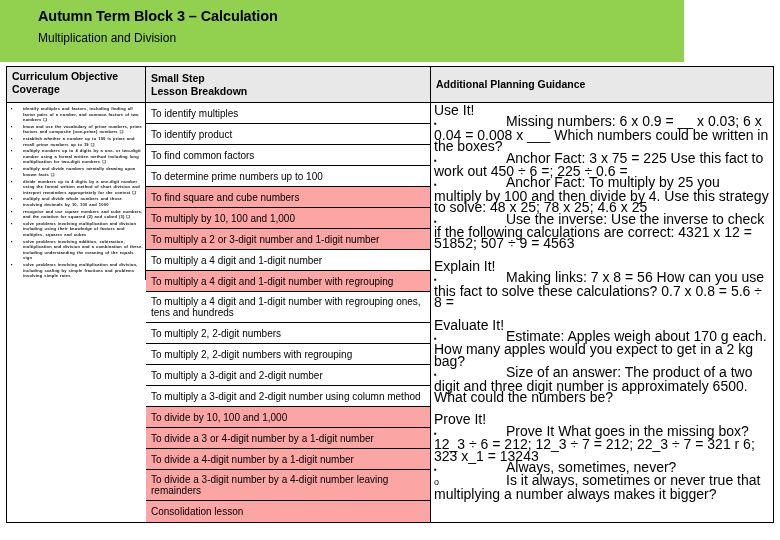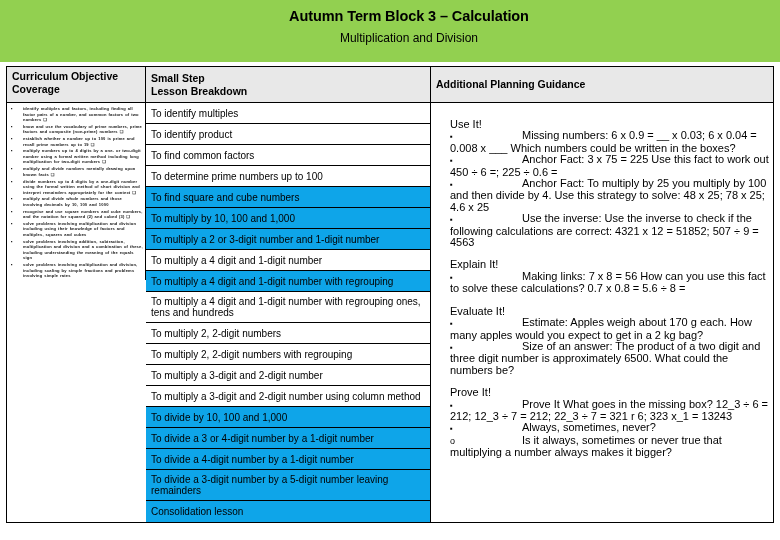--- a/index.html
+++ b/index.html
@@ -13,24 +13,23 @@
   #page {
     position: relative;
     width: 780px; height: 540px;
     background: #ffffff;
   }
 
   
   .banner {
     position: absolute;
     left: 0; top: 0;
-    width: 780px; height: 62px;
+    width: 684px; height: 62px;
     background: #92d050;
     padding: 6px 0 0 38px;
-    text-align: center;
   }
   .banner-title {
     font-size: 14.5px;
     font-weight: bold;
     color: #000000;
     line-height: 20px;
     letter-spacing: -0.1px;
     white-space: nowrap;
   }
   .banner-subtitle {
@@ -96,30 +95,29 @@
   .step {
     border-bottom: 1.5px solid #000;
     font-size: 10px;
     line-height: 11px;
     color: #000;
     padding: 4px 4px 4px 5px;
     min-height: 21px;
     display: flex;
     align-items: center;
   }
-  .step.shaded { background: #0ea5e9; }
+  .step.shaded { background: #fca5a5; }
   .step:last-child { border-bottom: none; }
 
   
   .guid-body {
-    padding: 16px 4px 0 3px;
-    font-size: 11px;
+    padding: 2px 4px 0 3px;
+    font-size: 14px;
     line-height: 11.4px;
     color: #000;
-    margin-left: 16px;
   }
   .guid-head { margin: 0 0 0 0; }
   .guid-blank { height: 11px; }
   .guid-li { display: block; text-indent: 0; }
   .guid-li .mk { display: inline-block; width: 72px; }
   .guid-li .mk.sq::before { content: "\25AA"; font-size: 8px; }
   .guid-li .mk.circ::before { content: "o"; font-size: 9px; }
 </style>
 </head>
 <body>
@@ -232,21 +230,21 @@
           <div class="step shaded">
             <span>To divide by 10, 100 and 1,000</span>
           </div>
           <div class="step shaded">
             <span>To divide a 3 or 4-digit number by a 1-digit number</span>
           </div>
           <div class="step shaded">
             <span>To divide a 4-digit number by a 1-digit number</span>
           </div>
           <div class="step shaded">
-            <span>To divide a 3-digit number by a 5-digit number leaving remainders</span>
+            <span>To divide a 3-digit number by a 4-digit number leaving remainders</span>
           </div>
           <div class="step shaded">
             <span>Consolidation lesson</span>
           </div>
         </div>
     </div>
 
     <div class="col-guidance">
       <div class="hdr hdr-mid">Additional Planning Guidance</div>
       <div class="guid-body" id="guid-body">

